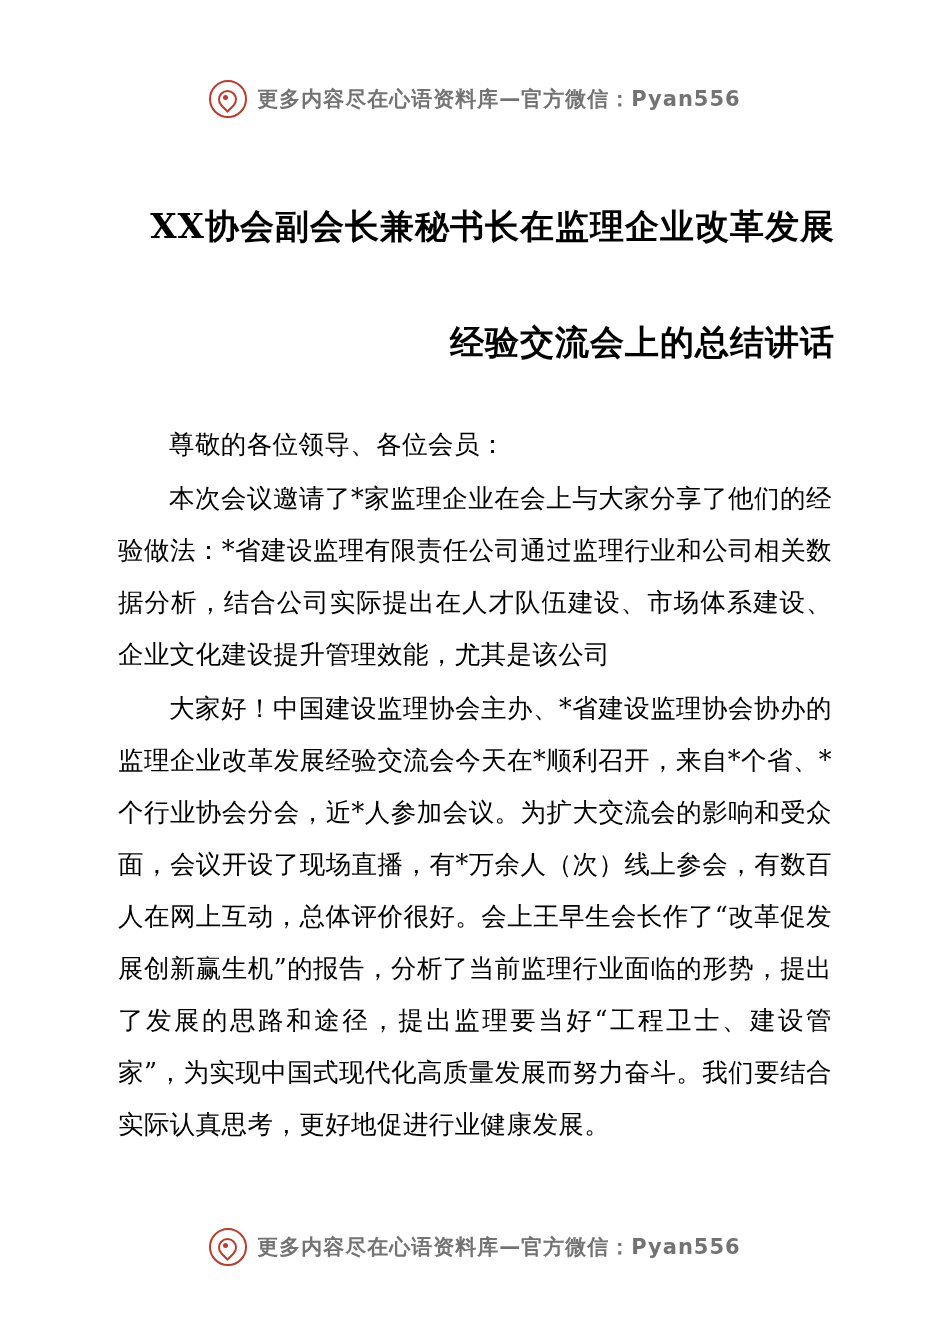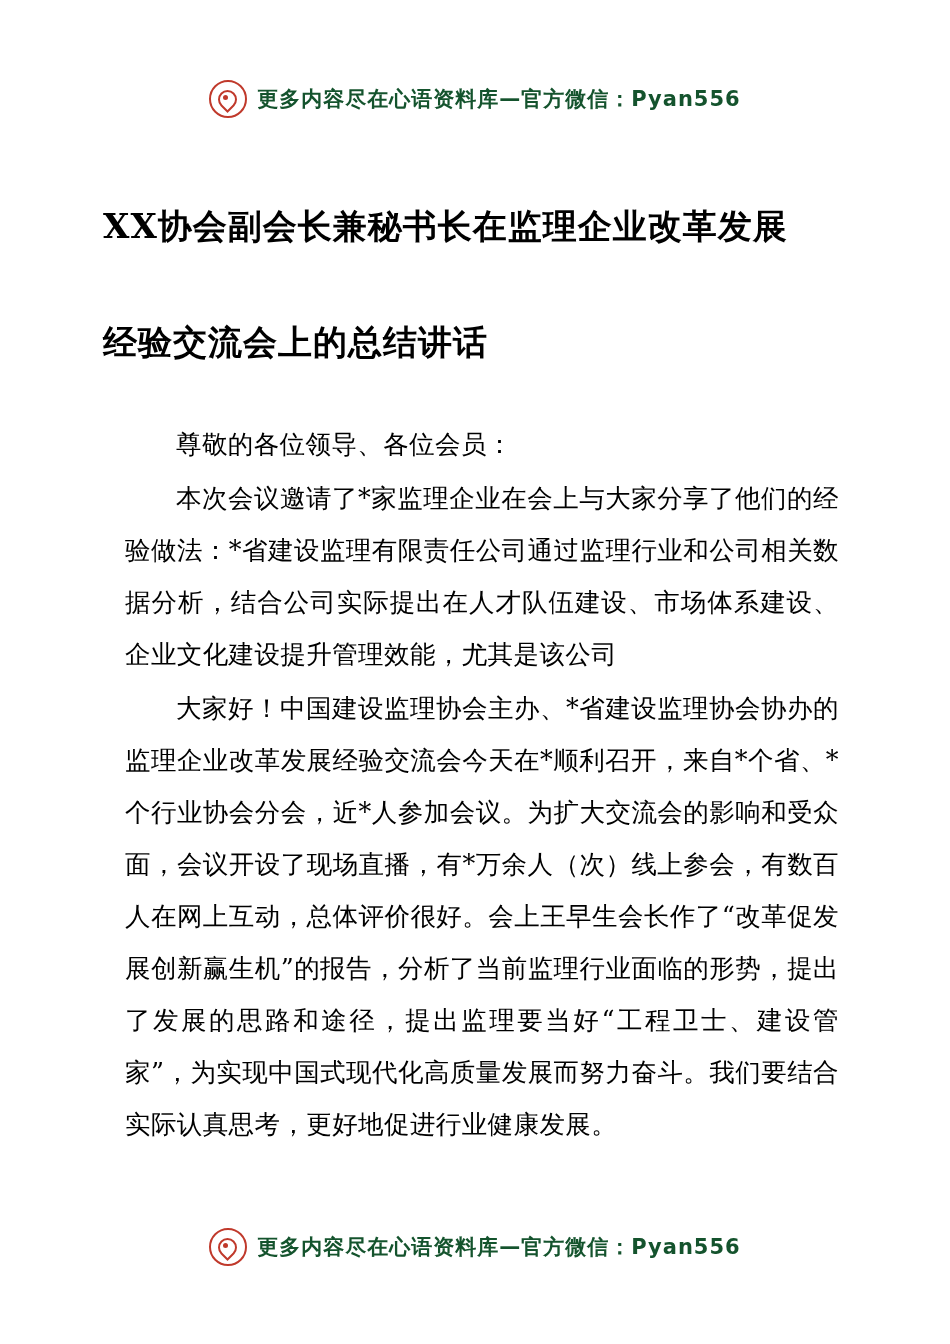--- a/index.html
+++ b/index.html
@@ -67,43 +67,43 @@
     width: 5px;
     height: 5px;
     background: #c0392b;
     border-radius: 50%;
   }
   .wm-text {
     font-family: "DejaVu Sans", "Liberation Sans", sans-serif;
     font-weight: bold;
     font-size: 21px;
     letter-spacing: 1px;
-    color: #14532d;
+    color: #737373;
     white-space: nowrap;
   }
 
   
   .doc-title {
     position: absolute;
-    left: 103px;
+    left: 121px;
     top: 168px;
     width: 714px;
-    text-align: left;
+    text-align: right;
     font-family: "DejaVu Serif", "Liberation Serif", serif;
     font-weight: bold;
     font-size: 34px;
     line-height: 116px;
     letter-spacing: 1px;
     color: #000000;
   }
 
   
   .body-text {
     position: absolute;
-    left: 125px;
+    left: 118px;
     top: 418px;
     width: 714px;
   }
   .para {
     font-size: 25.5px;
     line-height: 52px;
     text-align: justify;
     text-justify: inter-ideograph;
     letter-spacing: 0.4px;
     margin: 0 0 2px 0;

